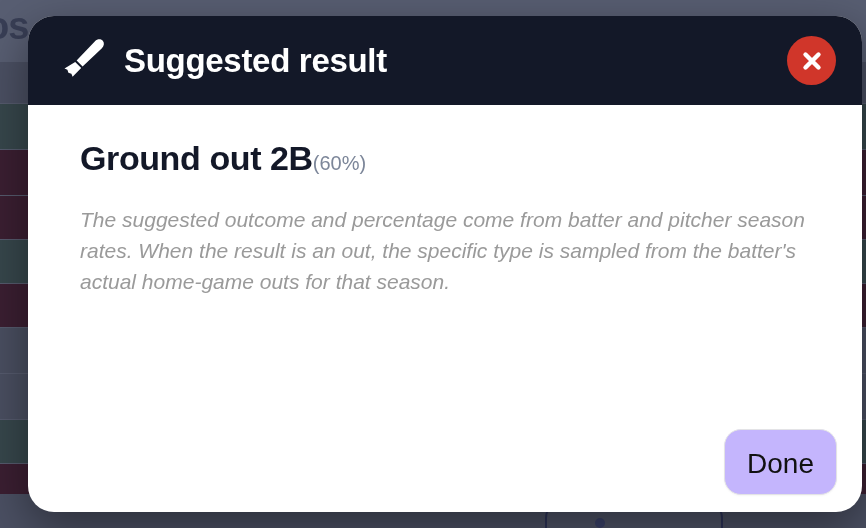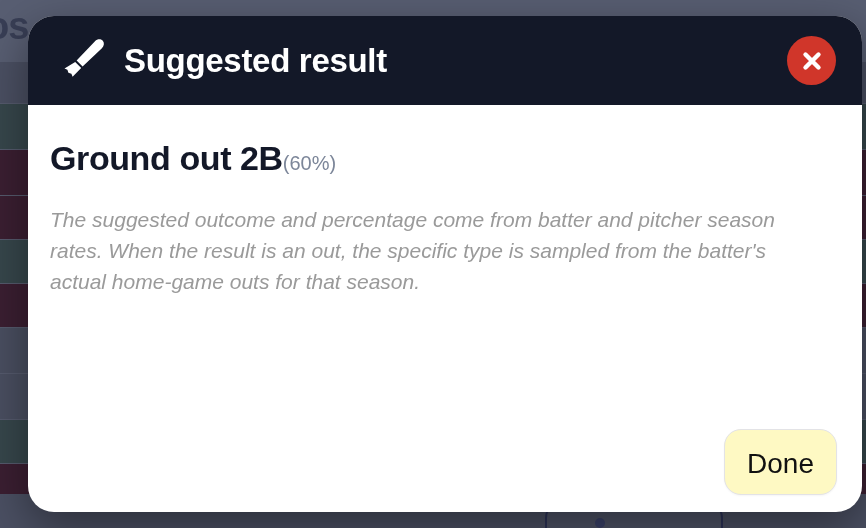--- a/index.html
+++ b/index.html
@@ -154,21 +154,21 @@
     border: none;
     display: flex;
     align-items: center;
     justify-content: center;
     cursor: pointer;
     padding: 0;
   }
   .close-button svg { display: block; }
 
   .modal-body {
-    padding: 34px 36px 0 22px;
+    padding: 34px 36px 0 52px;
     box-sizing: border-box;
   }
   .result-line {
     display: flex;
     align-items: baseline;
     margin: 0 0 26px 0;
   }
   .result-label {
     font-size: 34px;
     font-weight: 700;
@@ -199,21 +199,21 @@
     position: absolute;
     right: 25px;
     top: 413px;
   }
   .done-button {
     min-width: 98px;
     height: 66px;
     padding: 18px 22px;
     border-radius: 17px;
     border: 1px solid #e3e3e6;
-    background: #fef9c3;
+    background: #c4b5fd;
     color: #111111;
     font-family: "Liberation Sans", sans-serif;
     font-size: 28px;
     cursor: pointer;
     box-shadow: 0 1px 2px rgba(0,0,0,.04);
   }
 </style>
 </head>
 <body>
 

